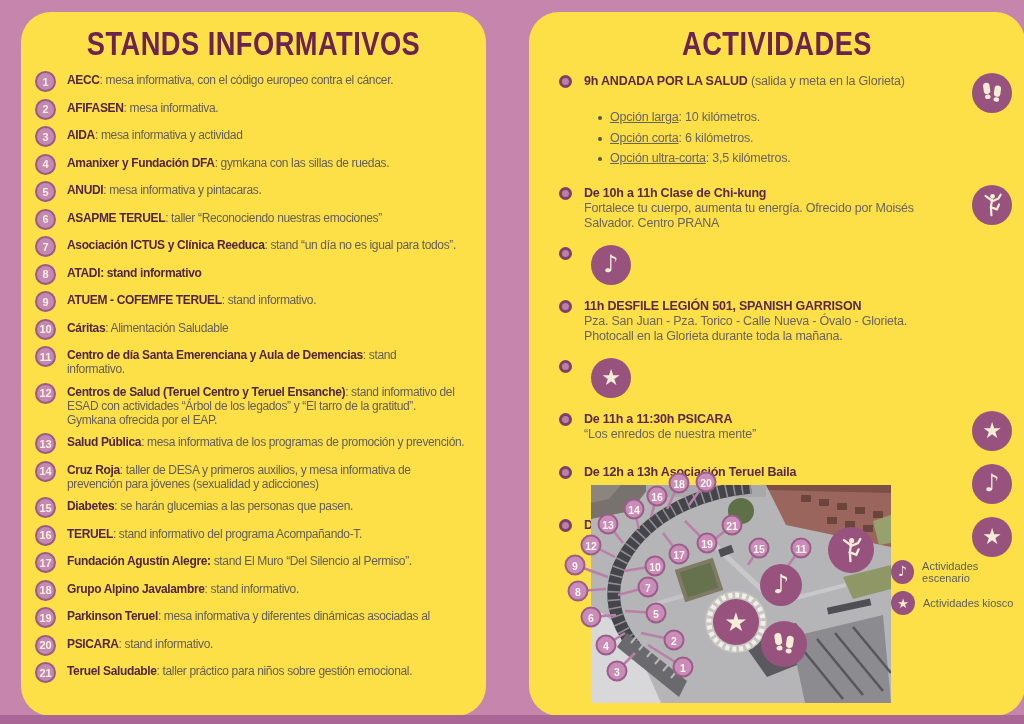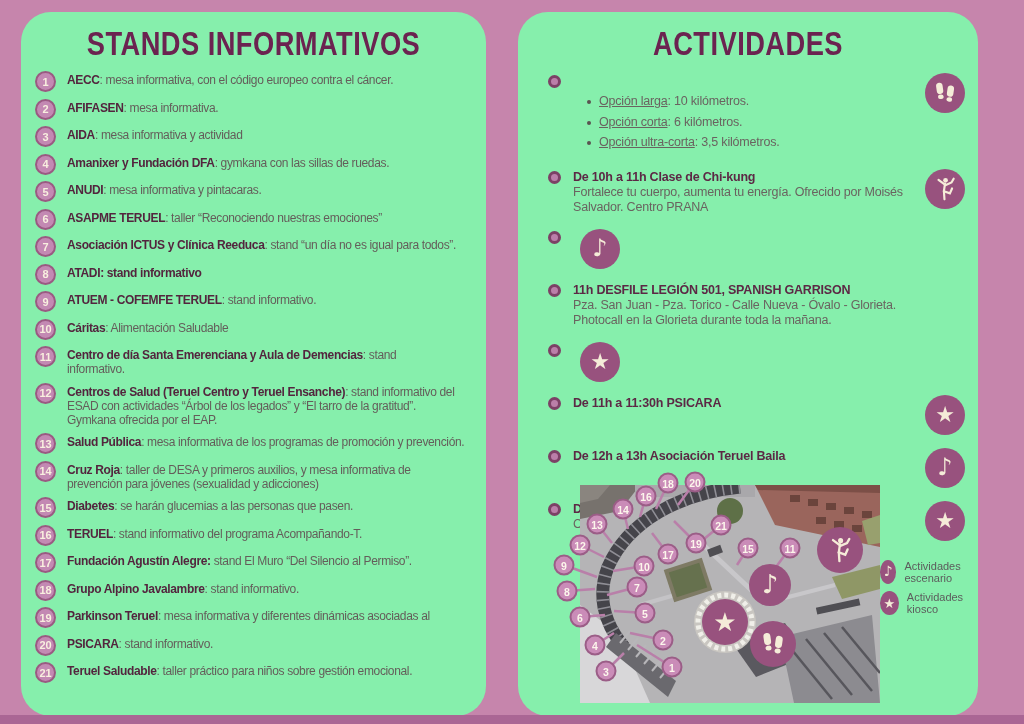--- a/index.html
+++ b/index.html
@@ -3,24 +3,24 @@
 <meta charset="utf-8">
 <style>
   html,body{margin:0;padding:0;}
   body{
     width:1024px;height:724px;position:relative;overflow:hidden;
     background:#c685ac;
     font-family:"Liberation Sans", sans-serif;
   }
   .bottom-strip{position:absolute;left:0;bottom:0;width:1024px;height:9px;background:#aa6694;}
   .panel{
-    position:absolute;top:12px;height:704px;background:#86efac;border-radius:30px;
+    position:absolute;top:12px;height:704px;background:#fde047;border-radius:30px;
   }
   .panel.left{left:21px;width:465px;}
-  .panel.right{left:518px;width:460px;}
+  .panel.right{left:529px;width:496px;}
   .panel-title{
     margin-top:16px;text-align:center;
     font-weight:800;font-size:29px;letter-spacing:.5px;
     color:#6b2350;transform:scale(.94,1.12);
     white-space:nowrap;
   }
   
   .stands-list{margin:10px 10px 0 14px;display:flex;flex-direction:column;gap:6.5px;}
   .stand-row{display:flex;align-items:flex-start;gap:11px;}
   .num-circle{
@@ -162,20 +162,21 @@
       </div>
     </div>
 </div>
 
 <div class="panel right">
   <div class="panel-title">ACTIVIDADES</div>
   <div class="activities">
       <div class="act-row">
         <div class="act-bullet"></div>
         <div class="act-content">
+          <div class="act-title">9h ANDADA POR LA SALUD<span class="suffix"> (salida y meta en la Glorieta)</span></div>
           <div class="act-subs">
             <div class="act-sub">
               <span class="dot"></span>
               <span class="sub-label">Opción larga</span>
               <span>: 10 kilómetros.</span>
             </div>
             <div class="act-sub">
               <span class="dot"></span>
               <span class="sub-label">Opción corta</span>
               <span>: 6 kilómetros.</span>
@@ -242,20 +243,21 @@
         <div class="act-icon-col">
           <div class="icon-circle">
             <span class="glyph" style="font-size:22px">★</span>
           </div>
         </div>
       </div>
       <div class="act-row">
         <div class="act-bullet"></div>
         <div class="act-content">
           <div class="act-title">De 11h a 11:30h PSICARA</div>
+          <div class="act-desc">“Los enredos de nuestra mente”</div>
         </div>
         <div class="act-icon-col">
           <div class="icon-circle">
             <span class="glyph" style="font-size:22px">★</span>
           </div>
         </div>
       </div>
       <div class="act-row">
         <div class="act-bullet"></div>
         <div class="act-content">

